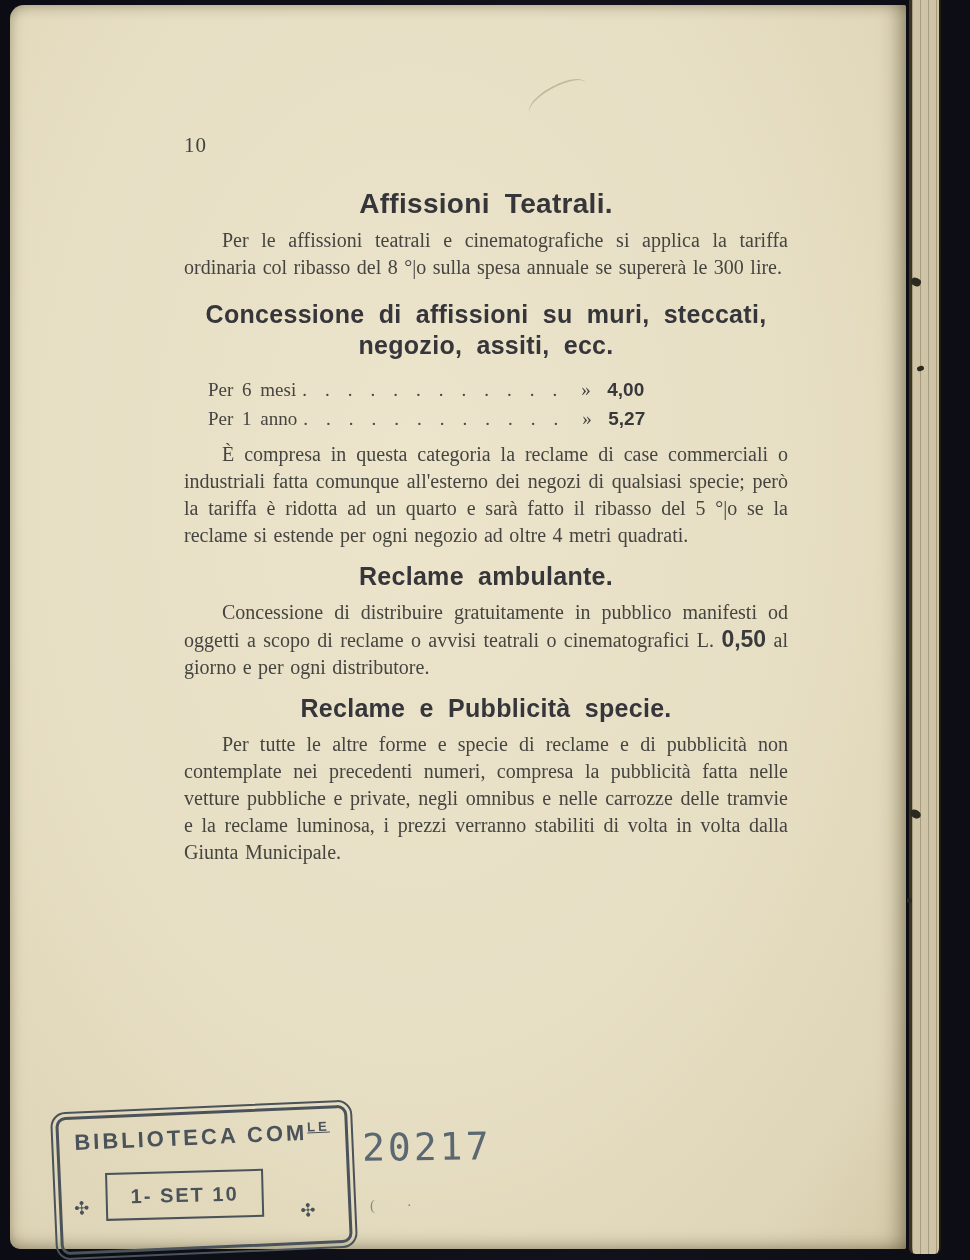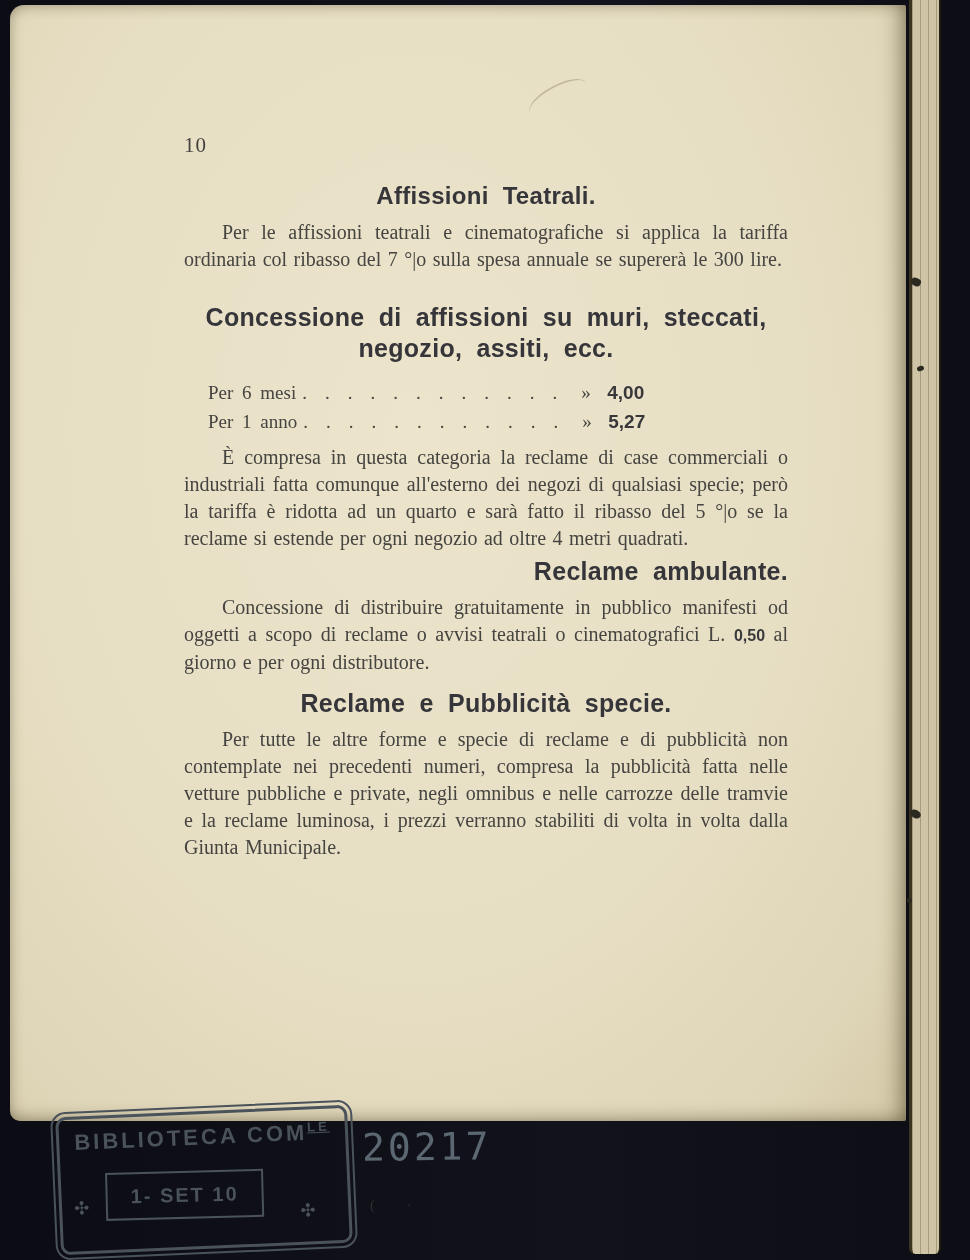--- a/index.html
+++ b/index.html
@@ -3,21 +3,21 @@
 <meta charset="utf-8">
 <style>
   * { margin:0; padding:0; box-sizing:border-box; }
   html,body { width:970px; height:1260px; overflow:hidden; }
   body { background:#10101a; font-family:"Liberation Serif", serif; }
 
   .scan { position:relative; width:970px; height:1260px; overflow:hidden;
           background:linear-gradient(90deg,#0c0c14 0%, #12121c 60%, #0d0d15 100%); }
 
   
-  .page { position:absolute; left:10px; top:5px; width:896px; height:1116px;
+  .page { position:absolute; left:10px; top:5px; width:896px; height:1244px;
           background: radial-gradient(ellipse at 45% 38%, #ece4cb 0%, #e7dfc4 55%, #dfd5b8 85%, #d5cba9 100%);
           border-radius: 14px 2px 2px 10px;
           box-shadow: inset -16px 0 20px -10px rgba(72,62,34,0.5),
                       inset 0 -12px 16px -9px rgba(72,62,34,0.35),
                       inset 0 10px 14px -9px rgba(72,62,34,0.28),
                       inset 10px 0 14px -9px rgba(72,62,34,0.25); }
 
   
   .edge-strip { position:absolute; left:909px; top:0px; width:32px; height:1254px;
           background:#cfc5a6;
@@ -25,27 +25,27 @@
           border-left:3px solid #3a3420; border-right:2px solid #221e10;
           border-radius: 0 0 6px 6px; }
 
   
   .content { position:absolute; left:174px; top:0; width:604px; padding-top:128px;
              color:#454440; }
   .page-number { font-size:21px; letter-spacing:1px; color:#42413d; height:24px; }
 
   h1,h2,h3 { font-family:"Liberation Sans", sans-serif; color:#35353a; text-align:center;
              font-weight:bold; word-spacing:7px; letter-spacing:0.3px; }
-  .h-main  { font-size:24px; line-height:30px; margin-top:24px; }
-  .h-sub   { font-size:25px; line-height:31px; margin-top:29px; }
+  .h-main  { font-size:28px; line-height:30px; margin-top:32px; }
+  .h-sub   { font-size:25px; line-height:31px; margin-top:18px; }
   .h-sub2  { font-size:25px; line-height:30px; }
 
   p { font-size:20px; line-height:27px; text-align:justify; text-indent:38px;
       word-spacing:1.5px; margin-top:8px; }
-  .bv { font-family:"Liberation Sans", sans-serif; font-weight:bold; font-size:16px; color:#3a3a3c; }
+  .bv { font-family:"Liberation Sans", sans-serif; font-weight:bold; font-size:23px; color:#3a3a3c; }
 
   
   .tariff { margin-top:14px; padding-left:24px; font-size:19px; }
   .trow { display:flex; align-items:baseline; height:29px; line-height:29px; white-space:nowrap; }
   .tlabel { flex:0 0 auto; word-spacing:4px; }
   .tdots { flex:1 1 aupx; overflow:hidden; white-space:nowrap; letter-spacing:18px;
            padding:0 6px; color:#4a4944; }
   .tgroup { flex:0 0 166px; display:flex; align-items:baseline; }
   .tsym { width:26px; }
   .tval { width:62px; font-family:"Liberation Sans", sans-serif; font-weight:bold; color:#38383b; }
@@ -98,21 +98,21 @@
   <div class="page">
 
     <div class="squiggle"></div>
 
     <div class="content">
 
       <div class="page-number">10</div>
 
       <h1 class="h-main">Affissioni Teatrali.</h1>
 
-      <p>Per le affissioni teatrali e cinematografiche si applica la tariffa ordinaria col ribasso del 7 °|o sulla spesa annuale se supererà le 300 lire.</p>
+      <p>Per le affissioni teatrali e cinematografiche si applica la tariffa ordinaria col ribasso del 8 °|o sulla spesa annuale se supererà le 300 lire.</p>
 
       <h2 class="h-sub"><span>Concessione di affissioni su muri, steccati,</span><br><span>negozio, assiti, ecc.</span></h2>
 
       <div class="tariff">
         <div class="trow">
           <span class="tlabel">Per 6 mesi</span>
           <span class="tdots">............</span>
           <span class="tgroup">
             <span class="tsym">»</span>
             <span class="tval">4,00</span>
@@ -126,21 +126,21 @@
             <span class="tsym">»</span>
             <span class="tval">5,27</span>
             <span class="tsuf"></span>
           </span>
         </div>
       </div>
 
 
       <p>È compresa in questa categoria la reclame di case commerciali o industriali fatta comunque all'esterno dei negozi di qualsiasi specie; però la tariffa è ridotta ad un quarto e sarà fatto il ribasso del 5 °|o se la reclame si estende per ogni negozio ad oltre 4 metri quadrati.</p>
 
-      <h3 class="h-sub2" style="margin-top:4px;text-align:right;">Reclame ambulante.</h3>
+      <h3 class="h-sub2" style="margin-top:12px;">Reclame ambulante.</h3>
 
       <p><span>Concessione di distribuire gratuitamente in pubblico manifesti od oggetti a scopo di reclame o avvisi teatrali o cinematografici L. </span><span class="bv">0,50</span><span> al giorno e per ogni distributore.</span></p>
 
 
       <h3 class="h-sub2" style="margin-top:12px;">Reclame e Pubblicità specie.</h3>
 
       <p>Per tutte le altre forme e specie di reclame e di pubblicità non contemplate nei precedenti numeri, compresa la pubblicità fatta nelle vetture pubbliche e private, negli omnibus e nelle carrozze delle tramvie e la reclame luminosa, i prezzi verranno stabiliti di volta in volta dalla Giunta Municipale.</p>
 
     </div>
 

